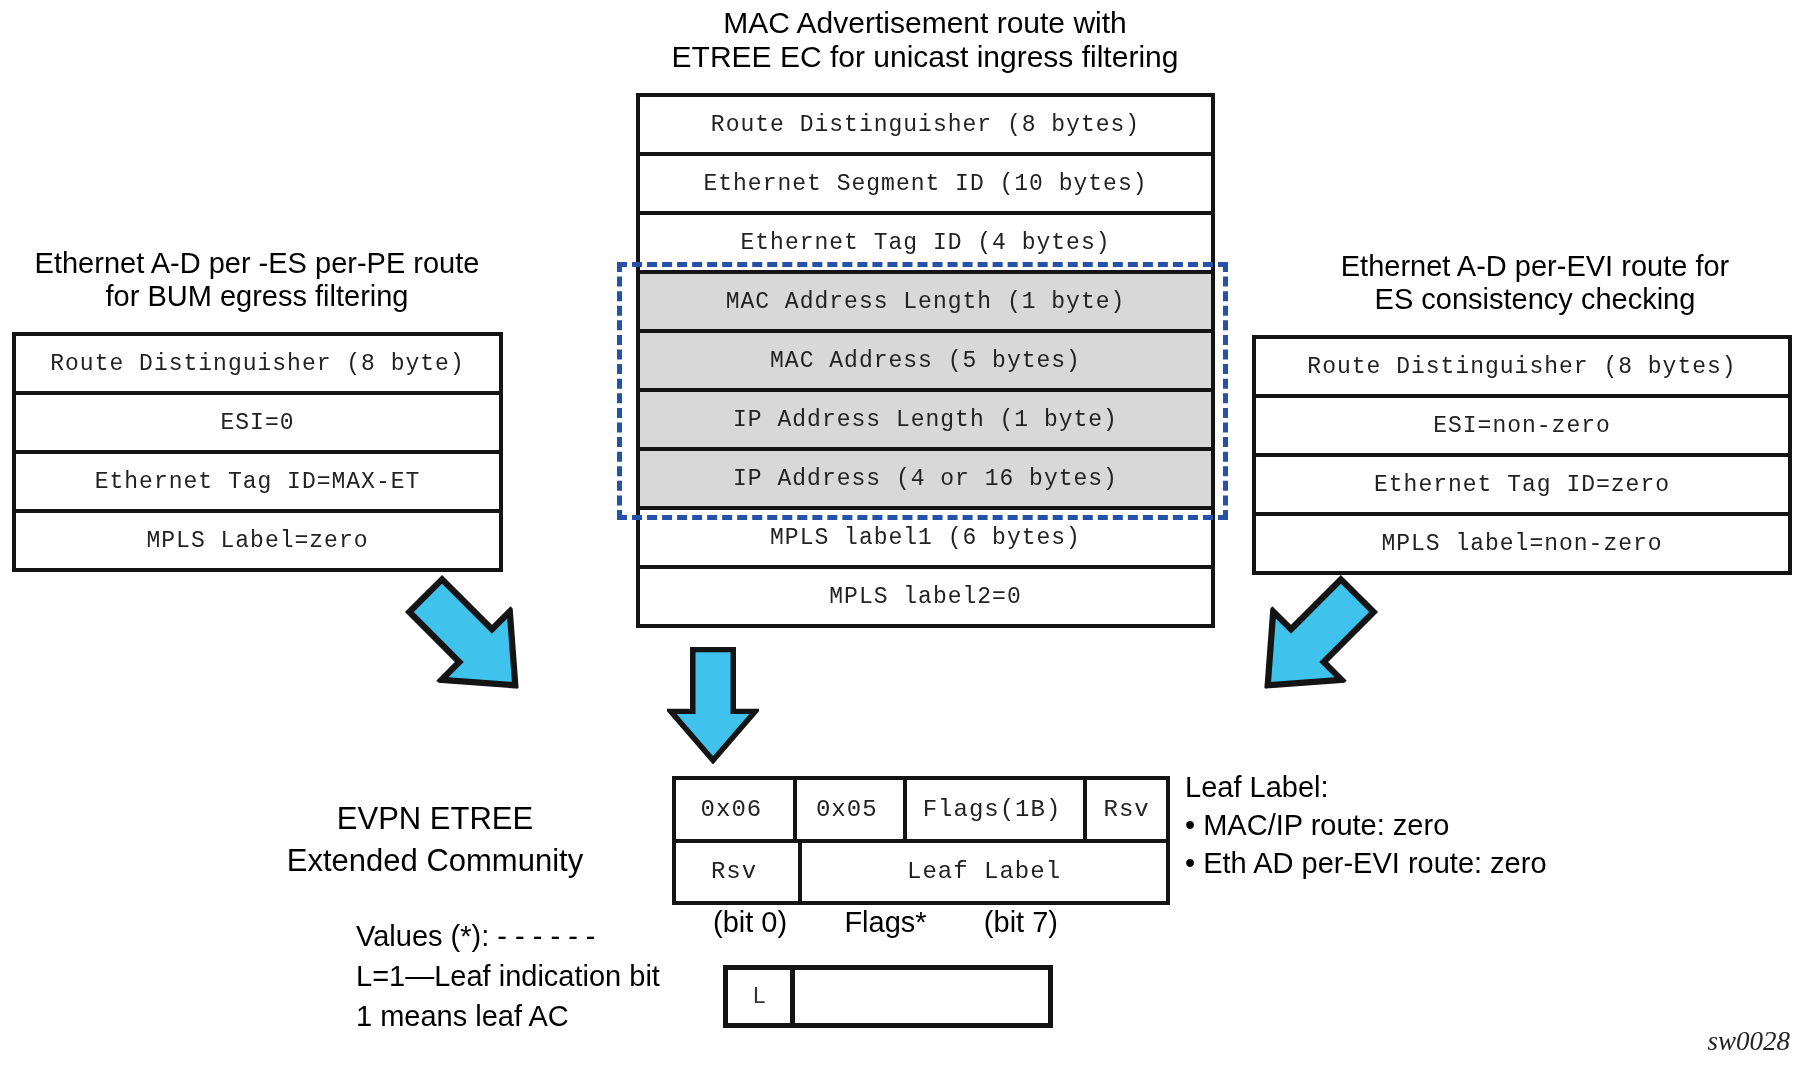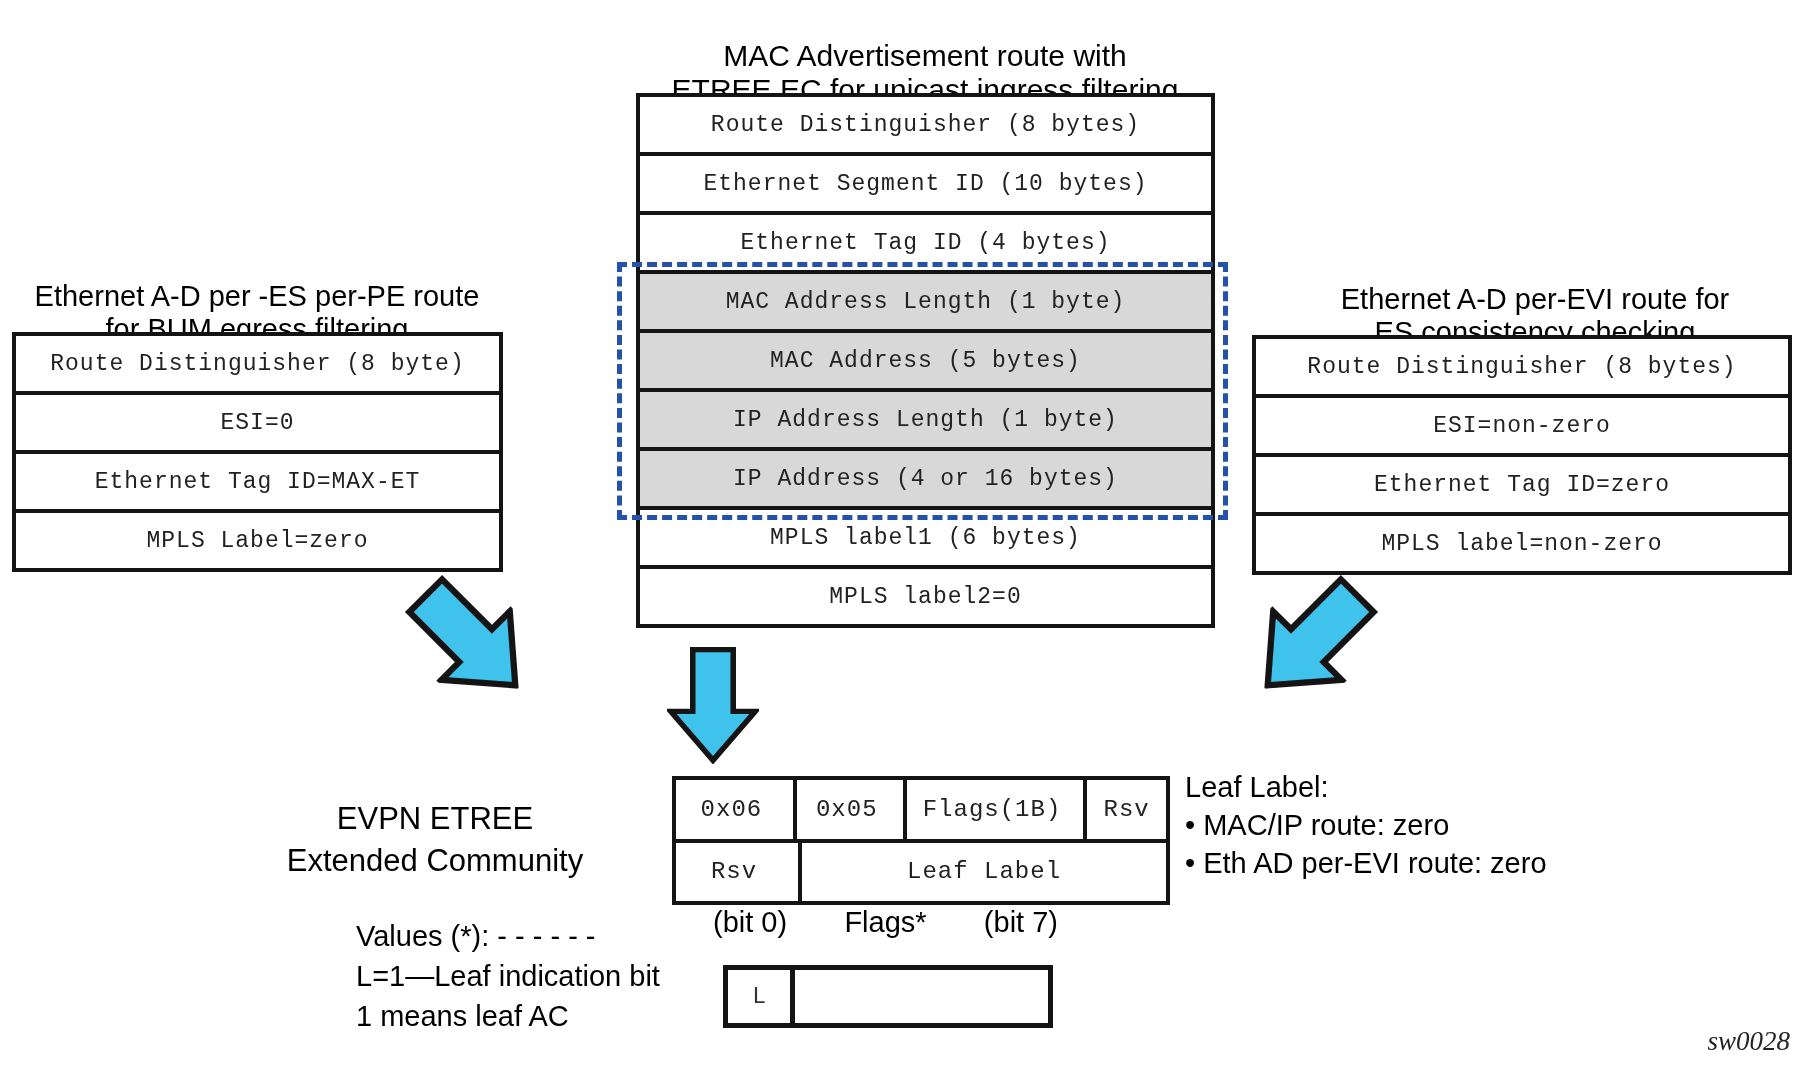--- a/index.html
+++ b/index.html
@@ -1,21 +1,21 @@
 <!DOCTYPE html>
 <html style="--arrow-fill: #3fc2ec; --dashed-border: #2452a8; --row-highlight: #d8d8d8; --border: #141414;"><head>
 <meta charset="utf-8">
 <style>
   html,body{margin:0;padding:0;background:#fff;}
   #stage{
     position:relative;width:1799px;height:1071px;background:#fff;overflow:hidden;
     font-family:"Liberation Sans",sans-serif;color:#111;
   }
 
-  .heading{position:absolute;text-align:center;font-size:29px;line-height:33px;color:#000;margin-top:33px;}
+  .heading{position:absolute;text-align:center;font-size:29px;line-height:33px;color:#000;}
   #main-title{left:625px;top:6px;width:600px;font-size:30px;line-height:34px;}
   #left-heading{left:7px;top:247px;width:500px;}
   #right-heading{left:1280px;top:250px;width:510px;}
 
   .tbl{position:absolute;box-sizing:border-box;border:4px solid var(--border,#111);
        display:flex;flex-direction:column;background:#fff;text-align:center;}
   .tbl .trow{flex:1;display:flex;align-items:center;justify-content:center;
        border-top:4px solid var(--border,#111);
        font-family:"Liberation Mono","DejaVu Sans Mono",monospace;
        font-size:23px;letter-spacing:1px;color:#222;background:#fff;}

